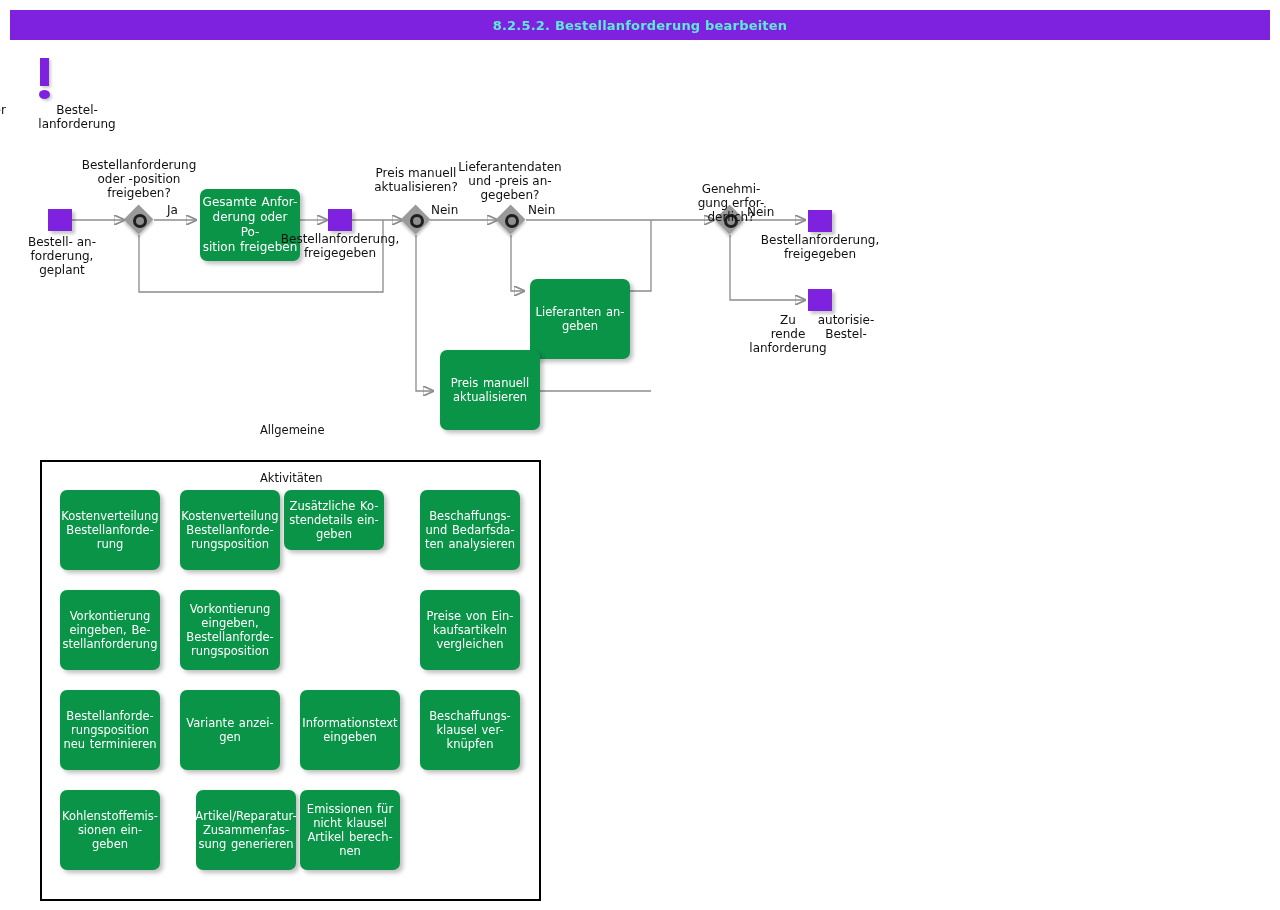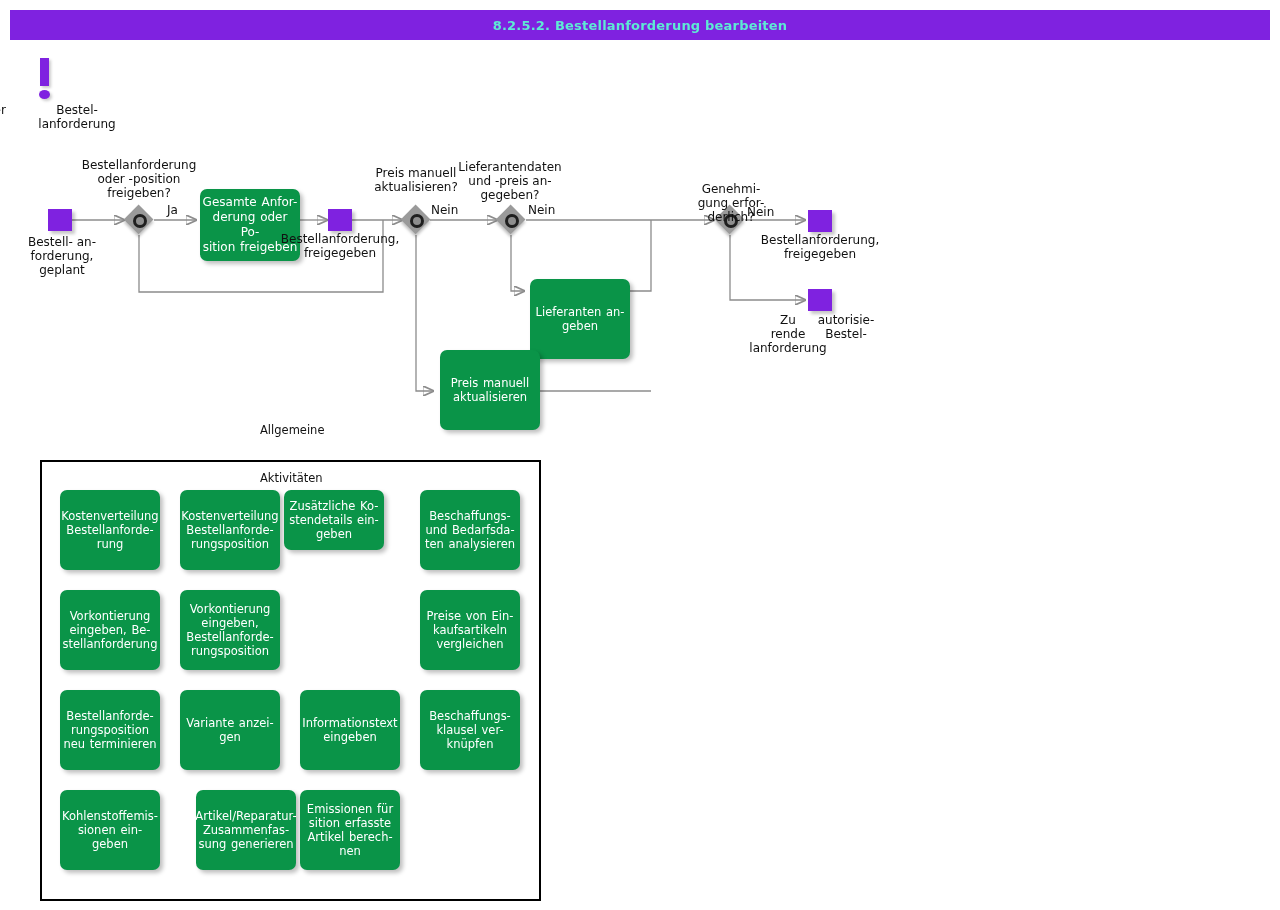--- a/index.html
+++ b/index.html
@@ -235,17 +235,17 @@
 klausel      ver-
 knüpfen</div>
 
   <div class="func" style="left: 60px; top: 790px; width: 100px; height: 80px; white-space: pre-line;">Kohlenstoffemis-
 sionen     ein-
 geben</div>
   <div class="func" style="left: 196px; top: 790px; width: 100px; height: 80px; white-space: pre-line;">Artikel/Reparatur-
 Zusammenfas-
 sung  generieren</div>
   <div class="func" style="left: 300px; top: 790px; width: 100px; height: 80px; white-space: pre-line;">Emissionen für
-sition erfasste
+nicht klausel
 Artikel berech-
 nen</div>
 
 </div>
 
 </body></html>

